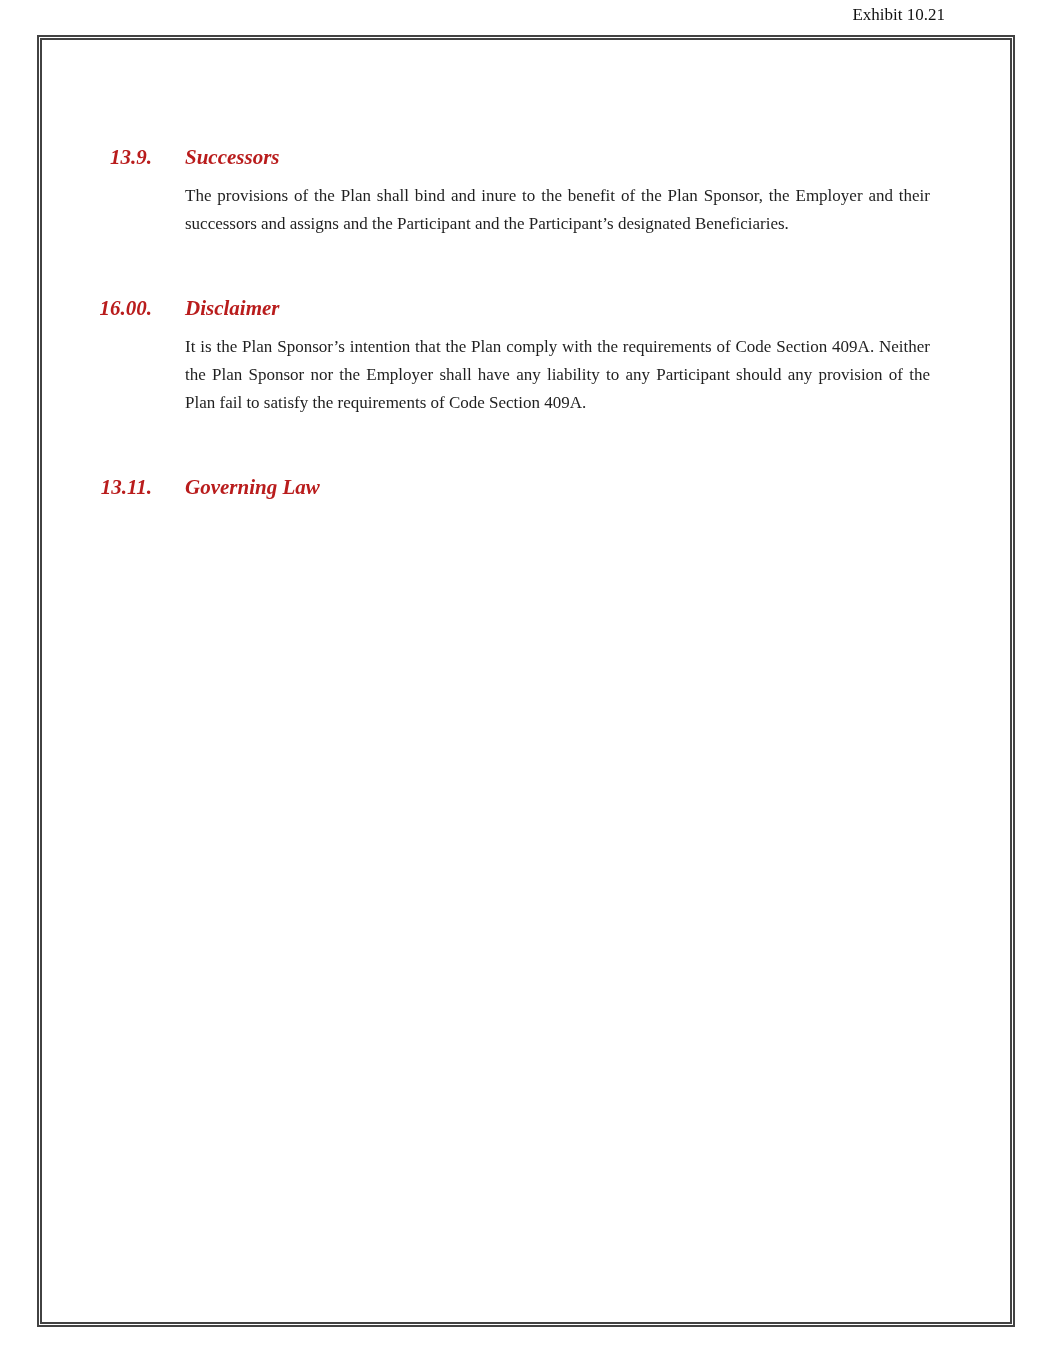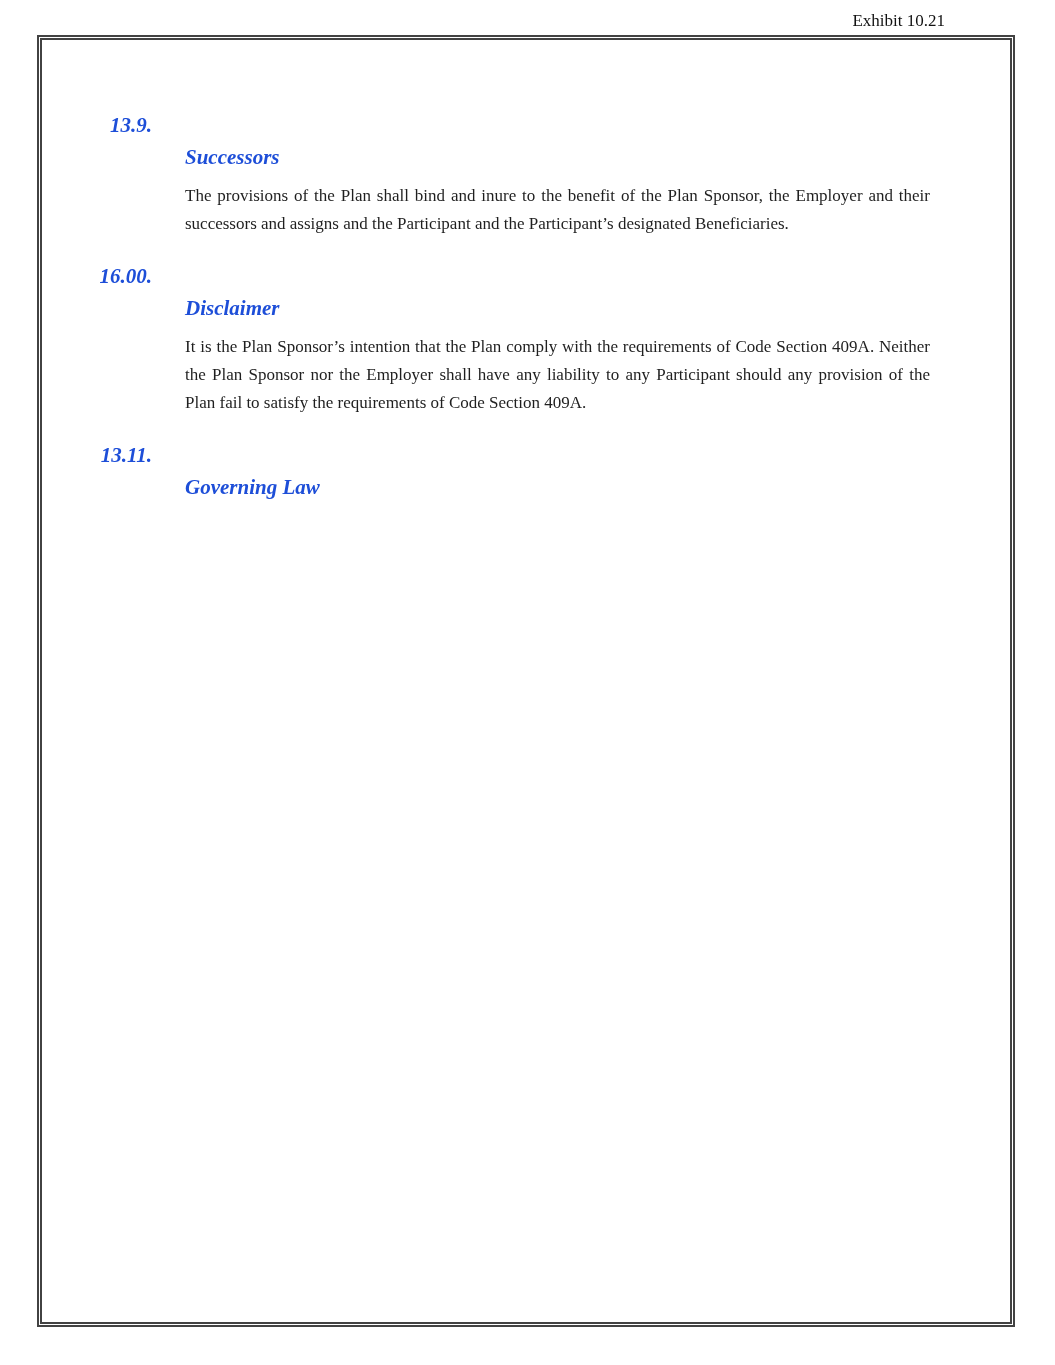--- a/index.html
+++ b/index.html
@@ -10,21 +10,21 @@
   body {
     width: 1055px;
     height: 1365px;
     position: relative;
     font-family: "Liberation Serif", "DejaVu Serif", serif;
     color: #1b1b1b;
     overflow: hidden;
   }
   .exhibit-label {
     position: absolute;
-    top: 9px;
+    top: 3px;
     right: 110px;
     font-size: 17px;
     line-height: 24px;
     color: #111;
     white-space: nowrap;
   }
   .page-frame {
     position: absolute;
     left: 37px;
     top: 35px;
@@ -34,26 +34,26 @@
     background: #ffffff;
     box-sizing: border-box;
   }
   .content {
     padding-top: 72px;
   }
   .section { margin-top: 25px; }
   .section:first-child { margin-top: 0; }
   .section-heading {
     display: flex;
-    align-items: flex-start;
+    align-items: flex-end;
     font-weight: bold;
     font-style: italic;
     font-size: 21px;
     line-height: 26px;
-    color: #1d4ed8;
+    color: #b91c1c;
   }
   .section-number {
     flex: 0 0 110px;
     text-align: right;
   }
   .section-title {
     padding-left: 33px;
     margin-top: 32px;
   }
   .section-body {

